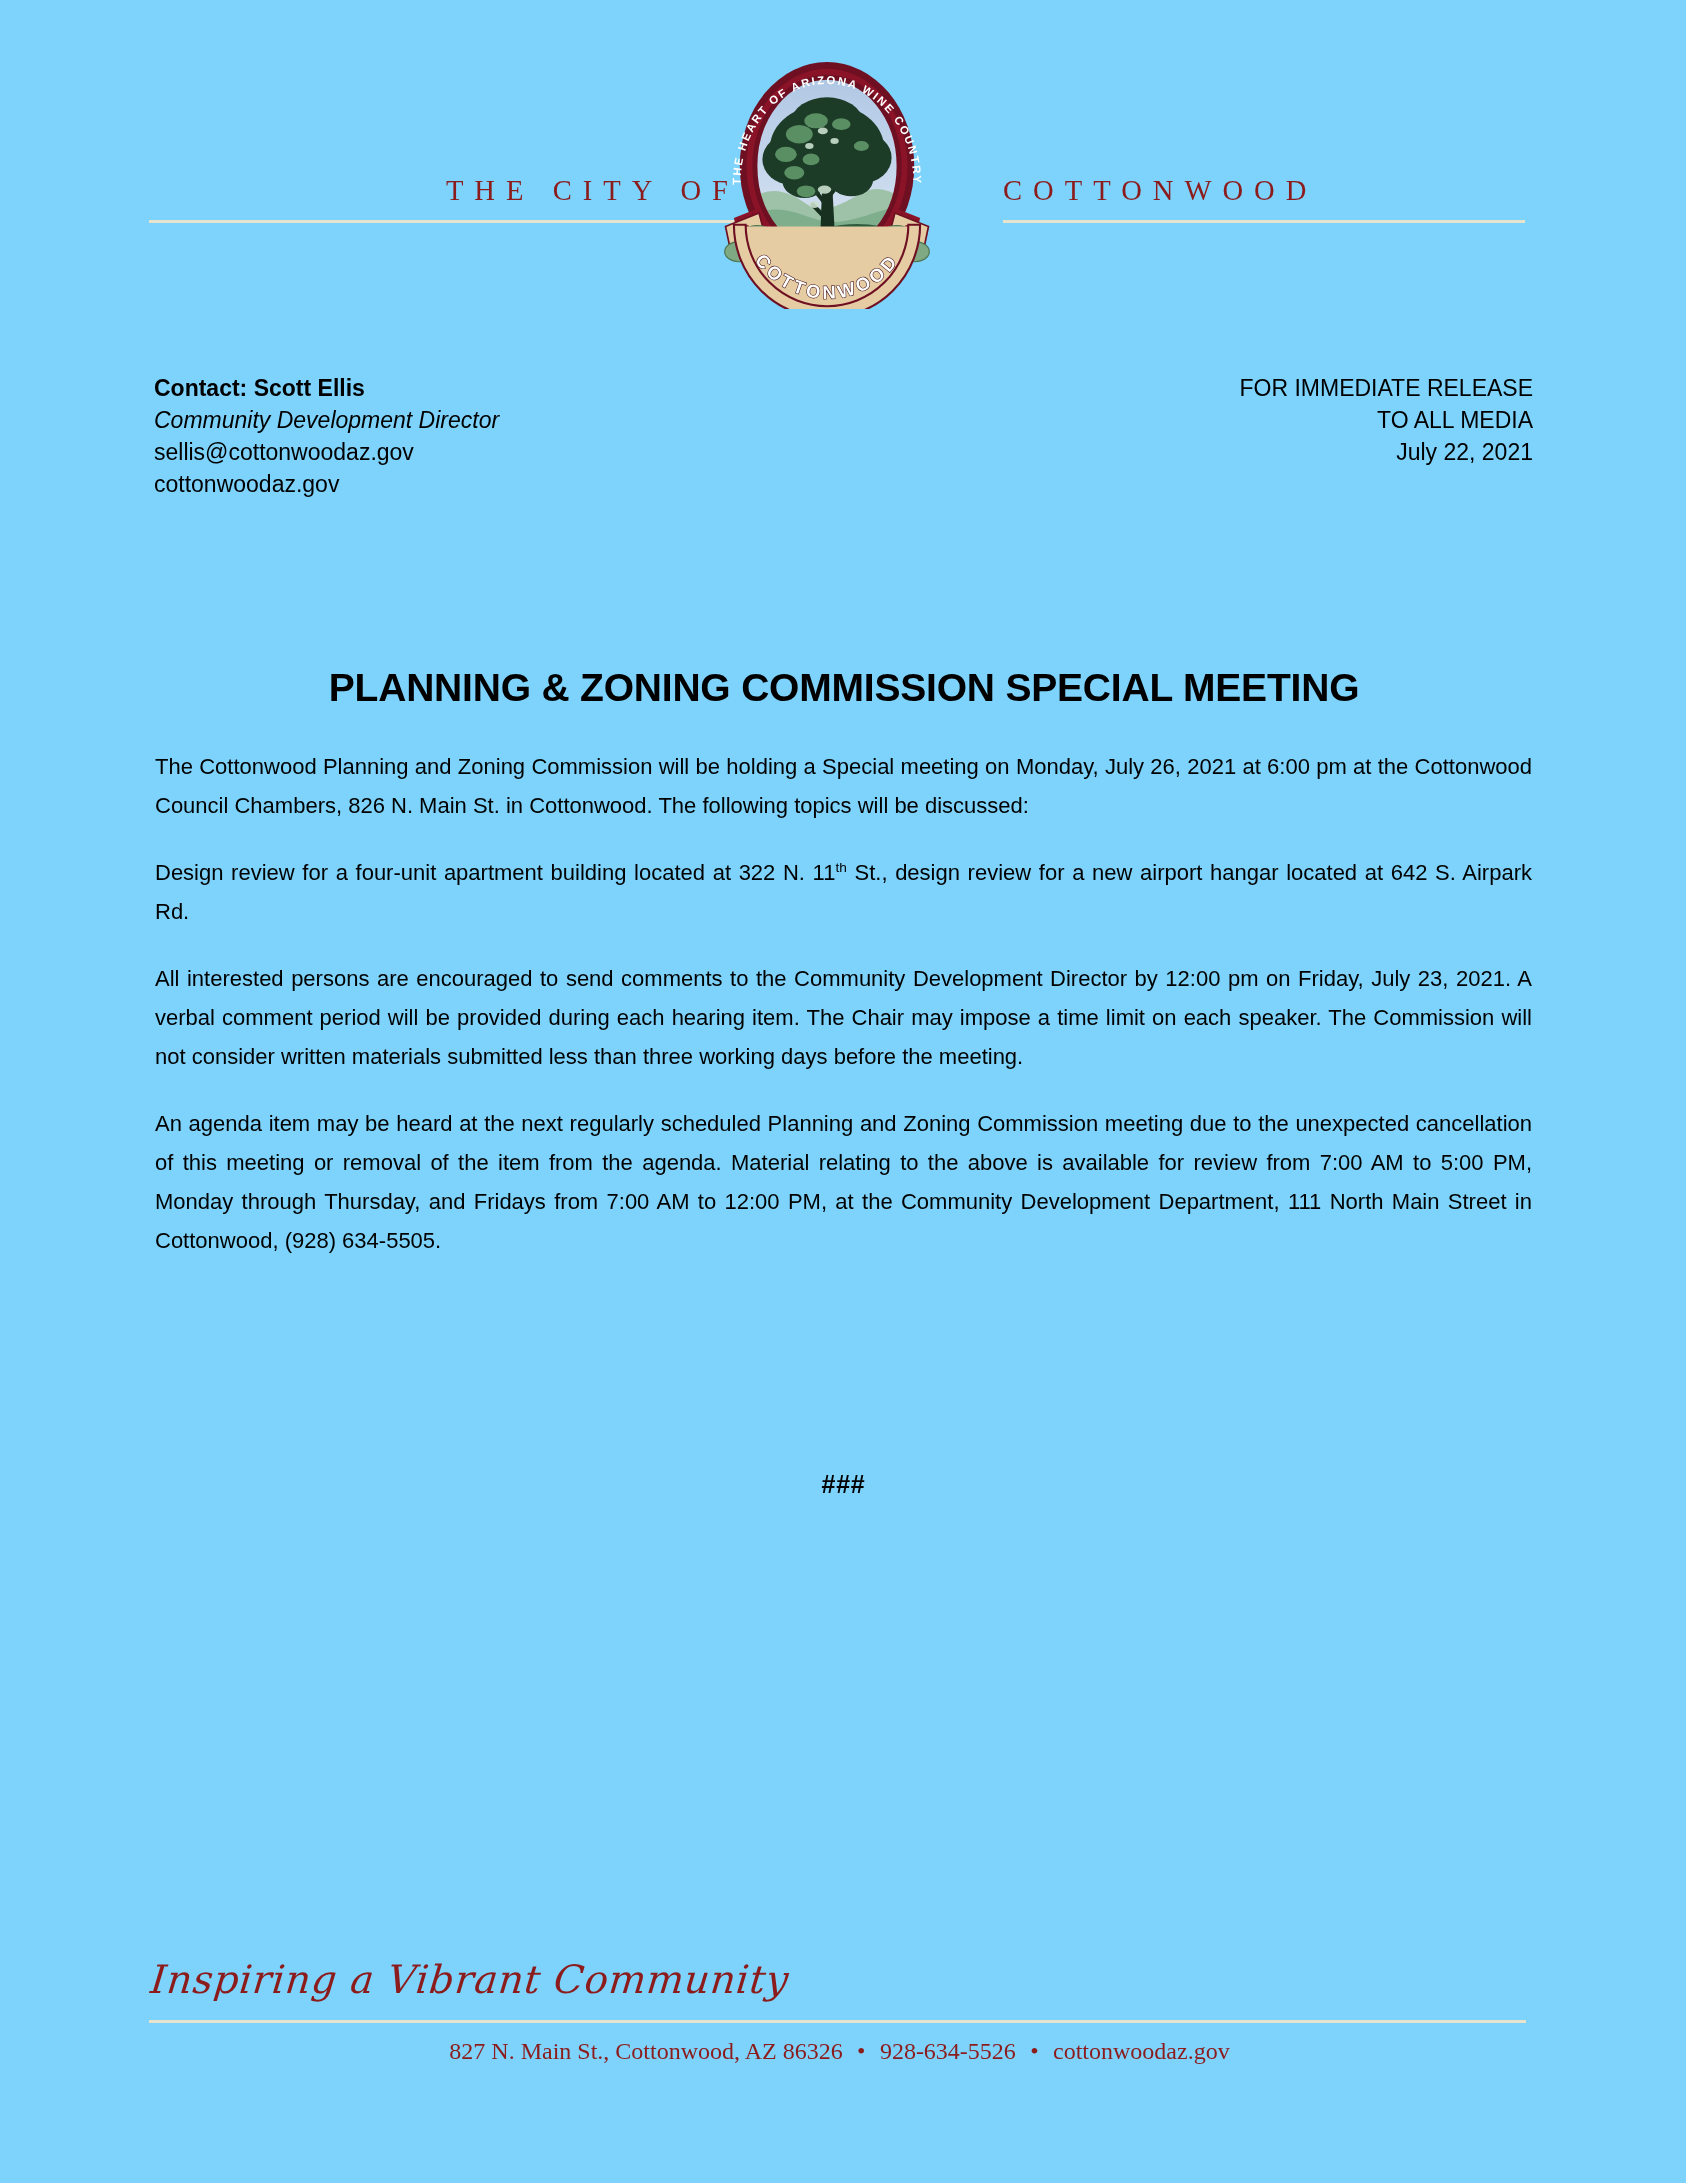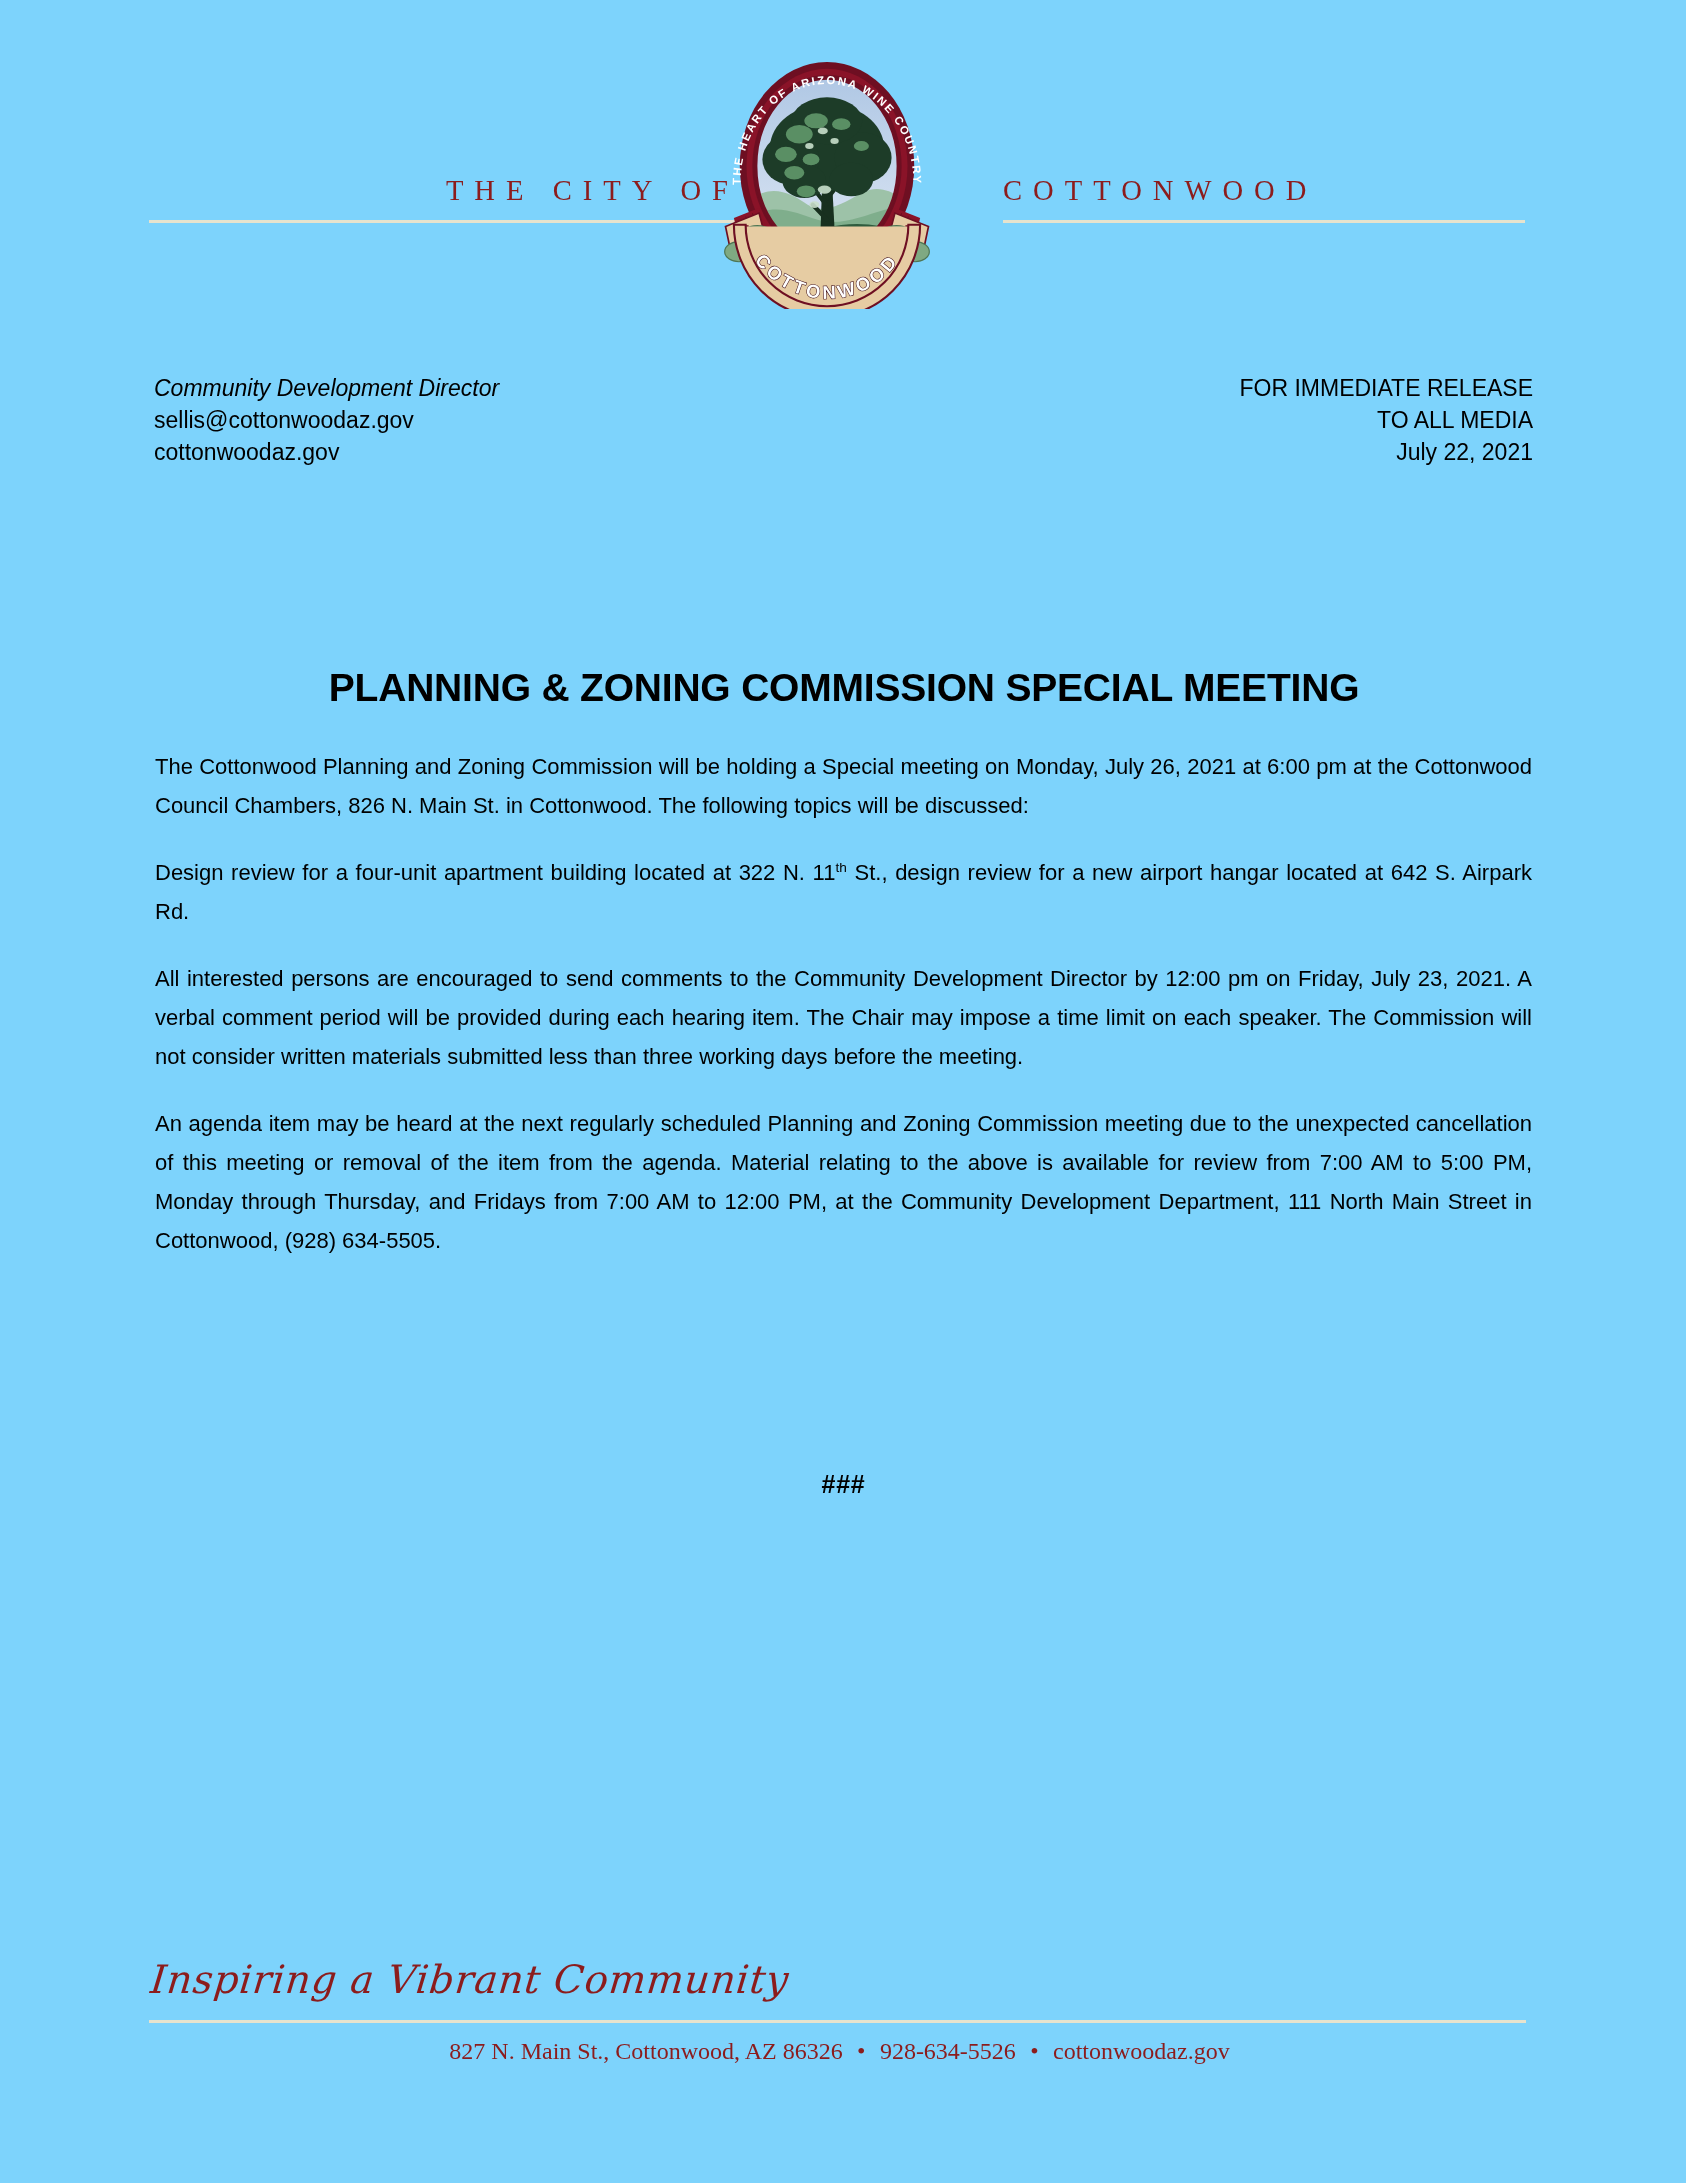--- a/index.html
+++ b/index.html
@@ -307,20 +307,21 @@
         <path d="M44 220 A 111 111 0 0 0 266 220 L252 220 A 97 97 0 0 1 58 220 Z" fill="#E6CCA3" stroke="#6E0F22" stroke-width="2.5"></path>
 
         <text font-family="Liberation Sans, sans-serif" font-size="22" font-weight="bold" fill="#FFFFFF" stroke="#3A0A14" stroke-width="1.3" paint-order="stroke" letter-spacing="4">
           <textPath href="#bannerPath" startOffset="50%" text-anchor="middle">COTTONWOOD</textPath>
         </text>
       </svg>
     </div>
   </div>
 
   <div class="contact-block">
+    <div class="contact-name">Contact: Scott Ellis</div>
     <div class="contact-title">Community Development Director</div>
     <div>sellis@cottonwoodaz.gov</div>
     <div>cottonwoodaz.gov</div>
   </div>
 
   <div class="release-block">
     <div class="release-line-1">FOR IMMEDIATE RELEASE</div>
     <div class="release-line-2">TO ALL MEDIA</div>
     <div>July 22, 2021</div>
   </div>

